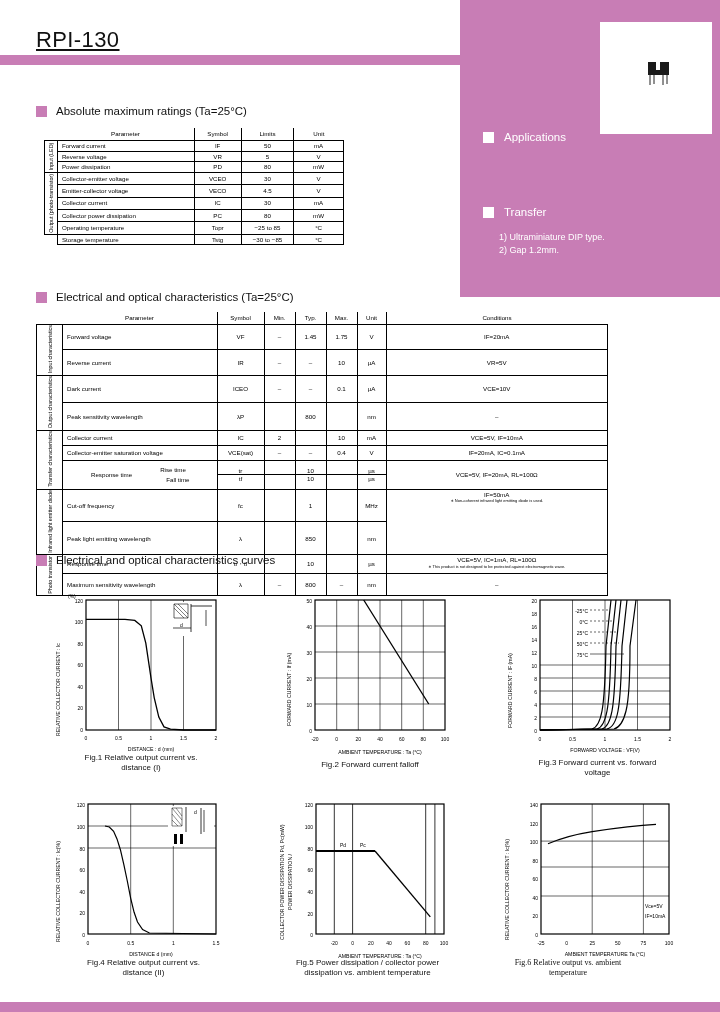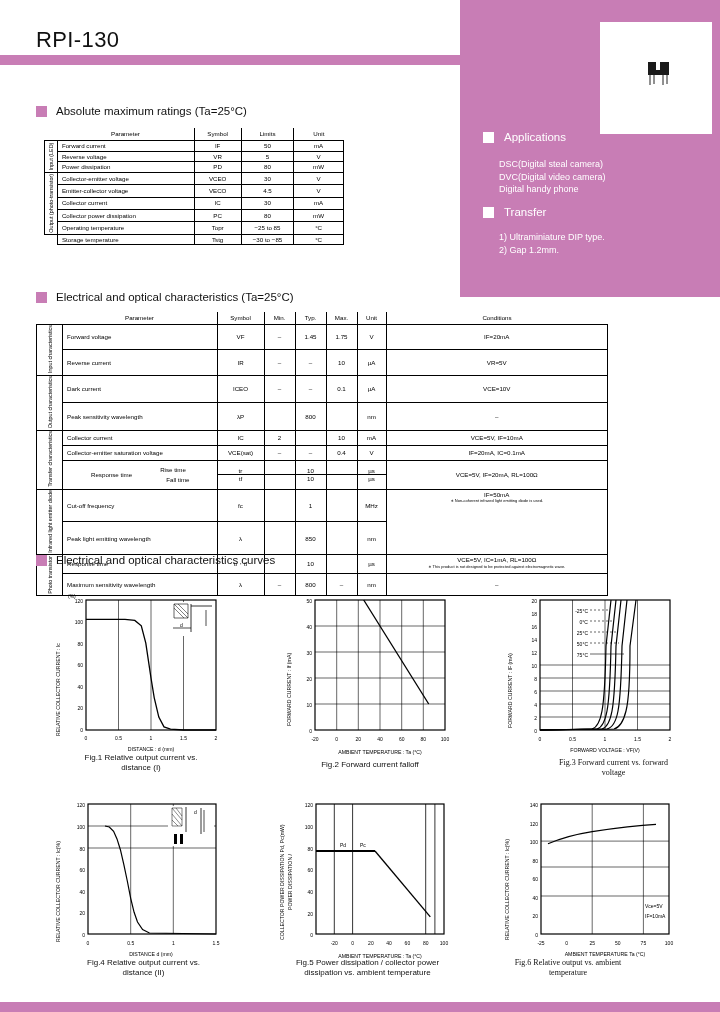--- a/index.html
+++ b/index.html
@@ -7,21 +7,21 @@
     width:720px;height:1012px;background:#fff;
     font-family:"Liberation Sans", sans-serif;
     color:#111;position:relative;overflow:hidden;
   }
   
   #header{position:absolute;left:0;top:0;width:720px;height:300px;}
   .pink-band{position:absolute;left:0;top:55px;width:720px;height:10px;background:#c87db5;}
   .pink-top-block{position:absolute;left:460px;top:0;width:260px;height:55px;background:#c87db5;}
   .pink-right-panel{position:absolute;left:460px;top:65px;width:260px;height:232px;background:#c87db5;}
   .white-pkg-box{position:absolute;left:600px;top:22px;width:112px;height:112px;background:#fff;}
-  #part-number{position:absolute;left:36px;top:27px;font-size:22px;letter-spacing:.4px;}
+  #part-number{position:absolute;left:36px;top:27px;font-size:22px;letter-spacing:.4px;text-decoration:underline;}
   #subtitle{position:absolute;left:142px;top:66px;font-size:15px;}
   
   .pkg{position:absolute;left:645px;top:60px;width:28px;height:30px;}
   
   .sec-head{position:absolute;display:flex;align-items:center;gap:9px;font-size:11.5px;}
   .sq{width:11px;height:11px;background:#c87db5;display:inline-block;flex:none;}
   .sq-w{width:11px;height:11px;background:#fff;display:inline-block;flex:none;}
   .side-head{position:absolute;display:flex;align-items:center;gap:10px;font-size:11.5px;color:#fff;}
   .side-list{position:absolute;font-size:9px;color:#fff;line-height:12.5px;}
   
@@ -62,25 +62,20 @@
     <path d="M3 10 h21 v5 h-21 z" fill="#1a1a1a"></path>
     <path d="M5 15 v10 M9 15 v9 M18 15 v10 M22 15 v9" stroke="#222" stroke-width="1" fill="none"></path>
   </svg>
 
   <div id="part-number">RPI-130</div>
 
   <div class="side-head" style="left:483px;top:131px;">
     <span class="sq-w"></span>
     <span>Applications</span>
   </div>
-  <div class="side-list" style="left:499px;top:158px;">
-    <div>DSC(Digital steal camera)</div>
-    <div>DVC(Digital video camera)</div>
-    <div>Digital handy phone</div>
-  </div>
   <div class="side-head" style="left:483px;top:206px;">
     <span class="sq-w"></span>
     <span>Transfer</span>
   </div>
   <div class="side-list" style="left:499px;top:231px;">
     <div>1) Ultraminiature DIP type.</div>
     <div>2) Gap 1.2mm.</div>
   </div>
 </div>
 
@@ -467,21 +462,21 @@
   <g stroke="#000" stroke-width=".6" stroke-dasharray="2,2">
     <line x1="90" y1="24" x2="110" y2="24"></line>
         <line x1="90" y1="35" x2="113" y2="35"></line>
     <line x1="90" y1="46" x2="116" y2="46"></line>
         <line x1="90" y1="57" x2="119" y2="57"></line>
   </g>
   <line x1="90" y1="68" x2="124" y2="68" stroke="#000" stroke-width=".6"></line>
   <text x="105" y="166" text-anchor="middle" class="ax-title" fill="#000">FORWARD VOLTAGE : VF(V)</text>
 </svg>
 </div>
-<div class="figcap" style="left:516px;top:758px;width:195px;font-family:Liberation Serif, serif;">
+<div class="figcap" style="left:500px;top:758px;width:195px;">
   <span style="white-space:pre-line;">Fig.3 Forward current vs. forward
 voltage</span>
 </div>
 
 <div class="chartbox" style="left:46px;top:790px;">
 <svg width="190" height="170" viewBox="0 0 190 170">
   <text transform="translate(14,152) rotate(-90)" class="ax-title" fill="#000">RELATIVE COLLECTOR CURRENT : Ic(%)</text>
   <rect x="42" y="14" width="128" height="130" fill="none" stroke="#000" stroke-width="1.2"></rect>
   <g stroke="#000" stroke-width=".6">
     <line x1="84.7" y1="14" x2="84.7" y2="144"></line>

